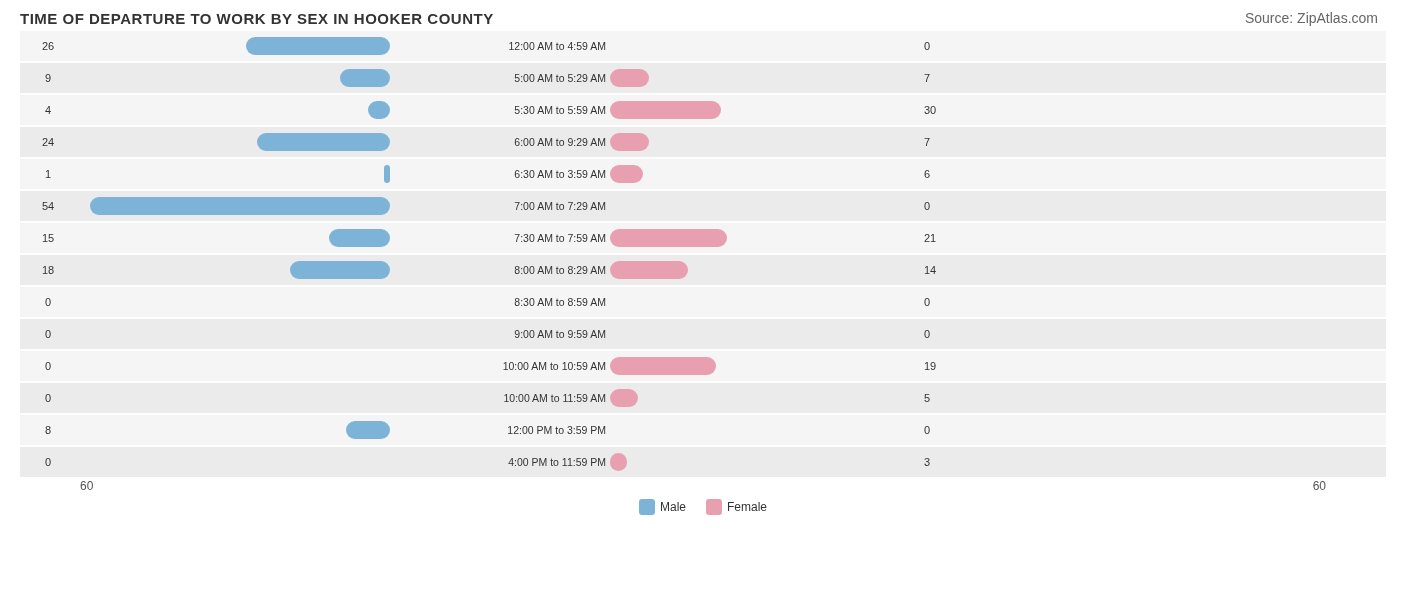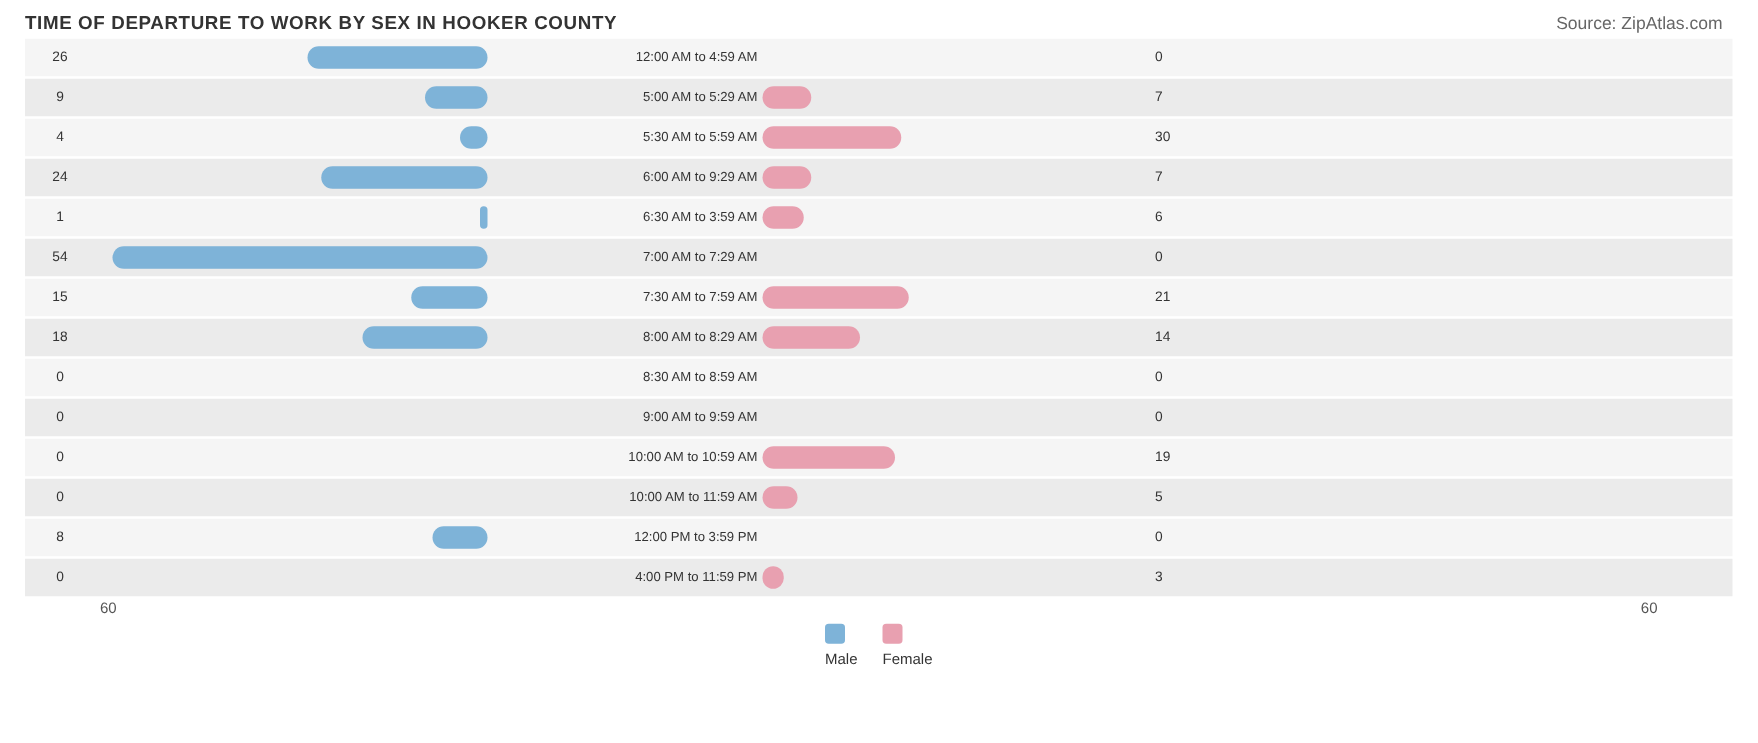--- a/index.html
+++ b/index.html
@@ -99,24 +99,24 @@
     }
     .legend {
       display: flex;
       justify-content: center;
       align-items: center;
       margin-top: 6px;
       gap: 20px;
     }
     .legend-item {
       display: flex;
+      align-items: center;
       gap: 5px;
       font-size: 12px;
       color: #333;
-      flex-direction: column;
     }
     .legend-box {
       width: 16px;
       height: 16px;
       border-radius: 3px;
     }
     .axis-labels {
       display: flex;
       justify-content: space-between;
       padding: 0 60px;

